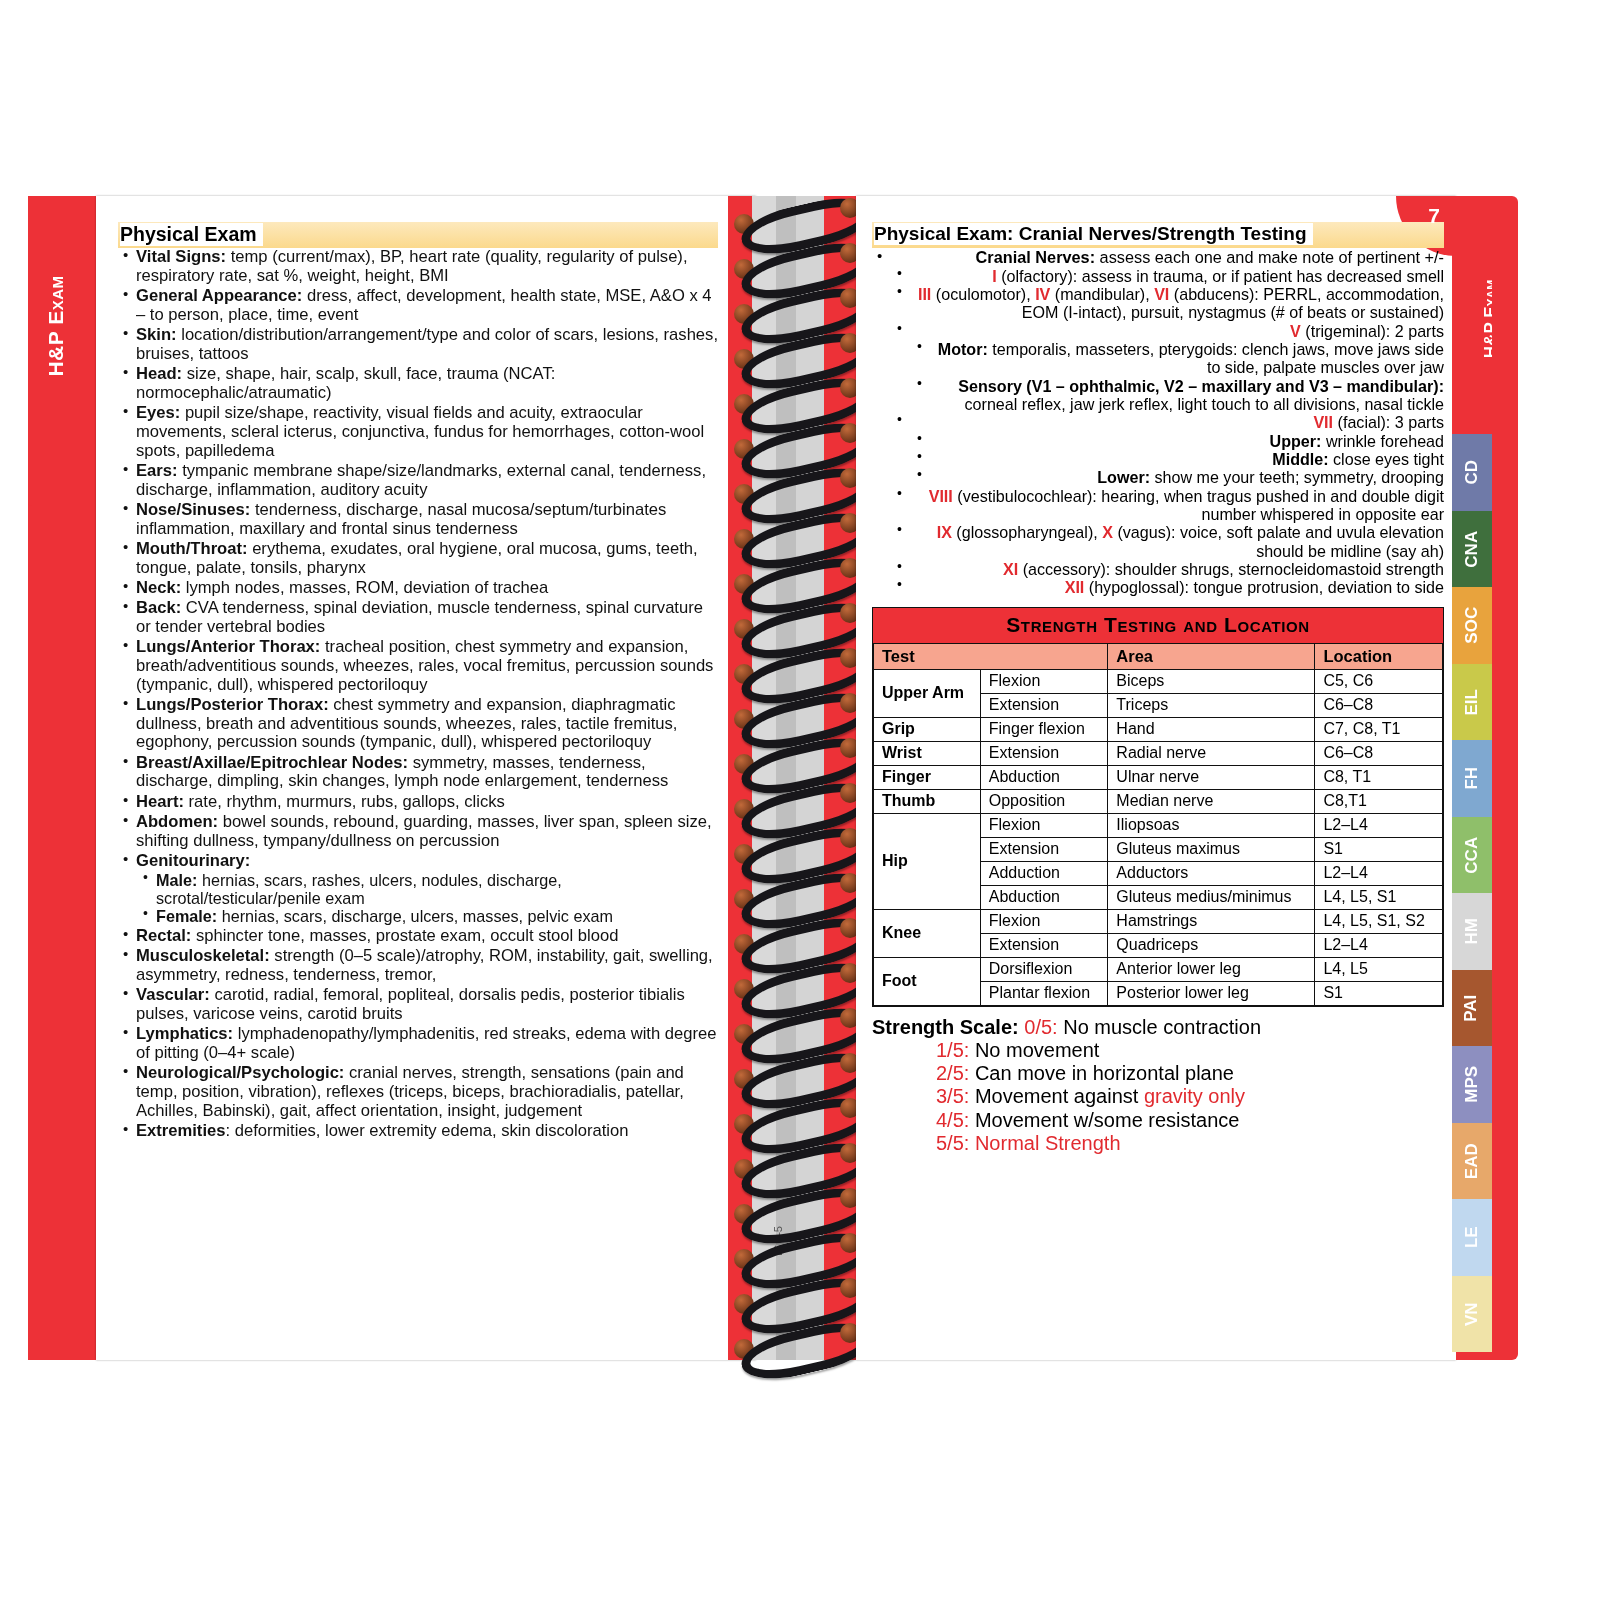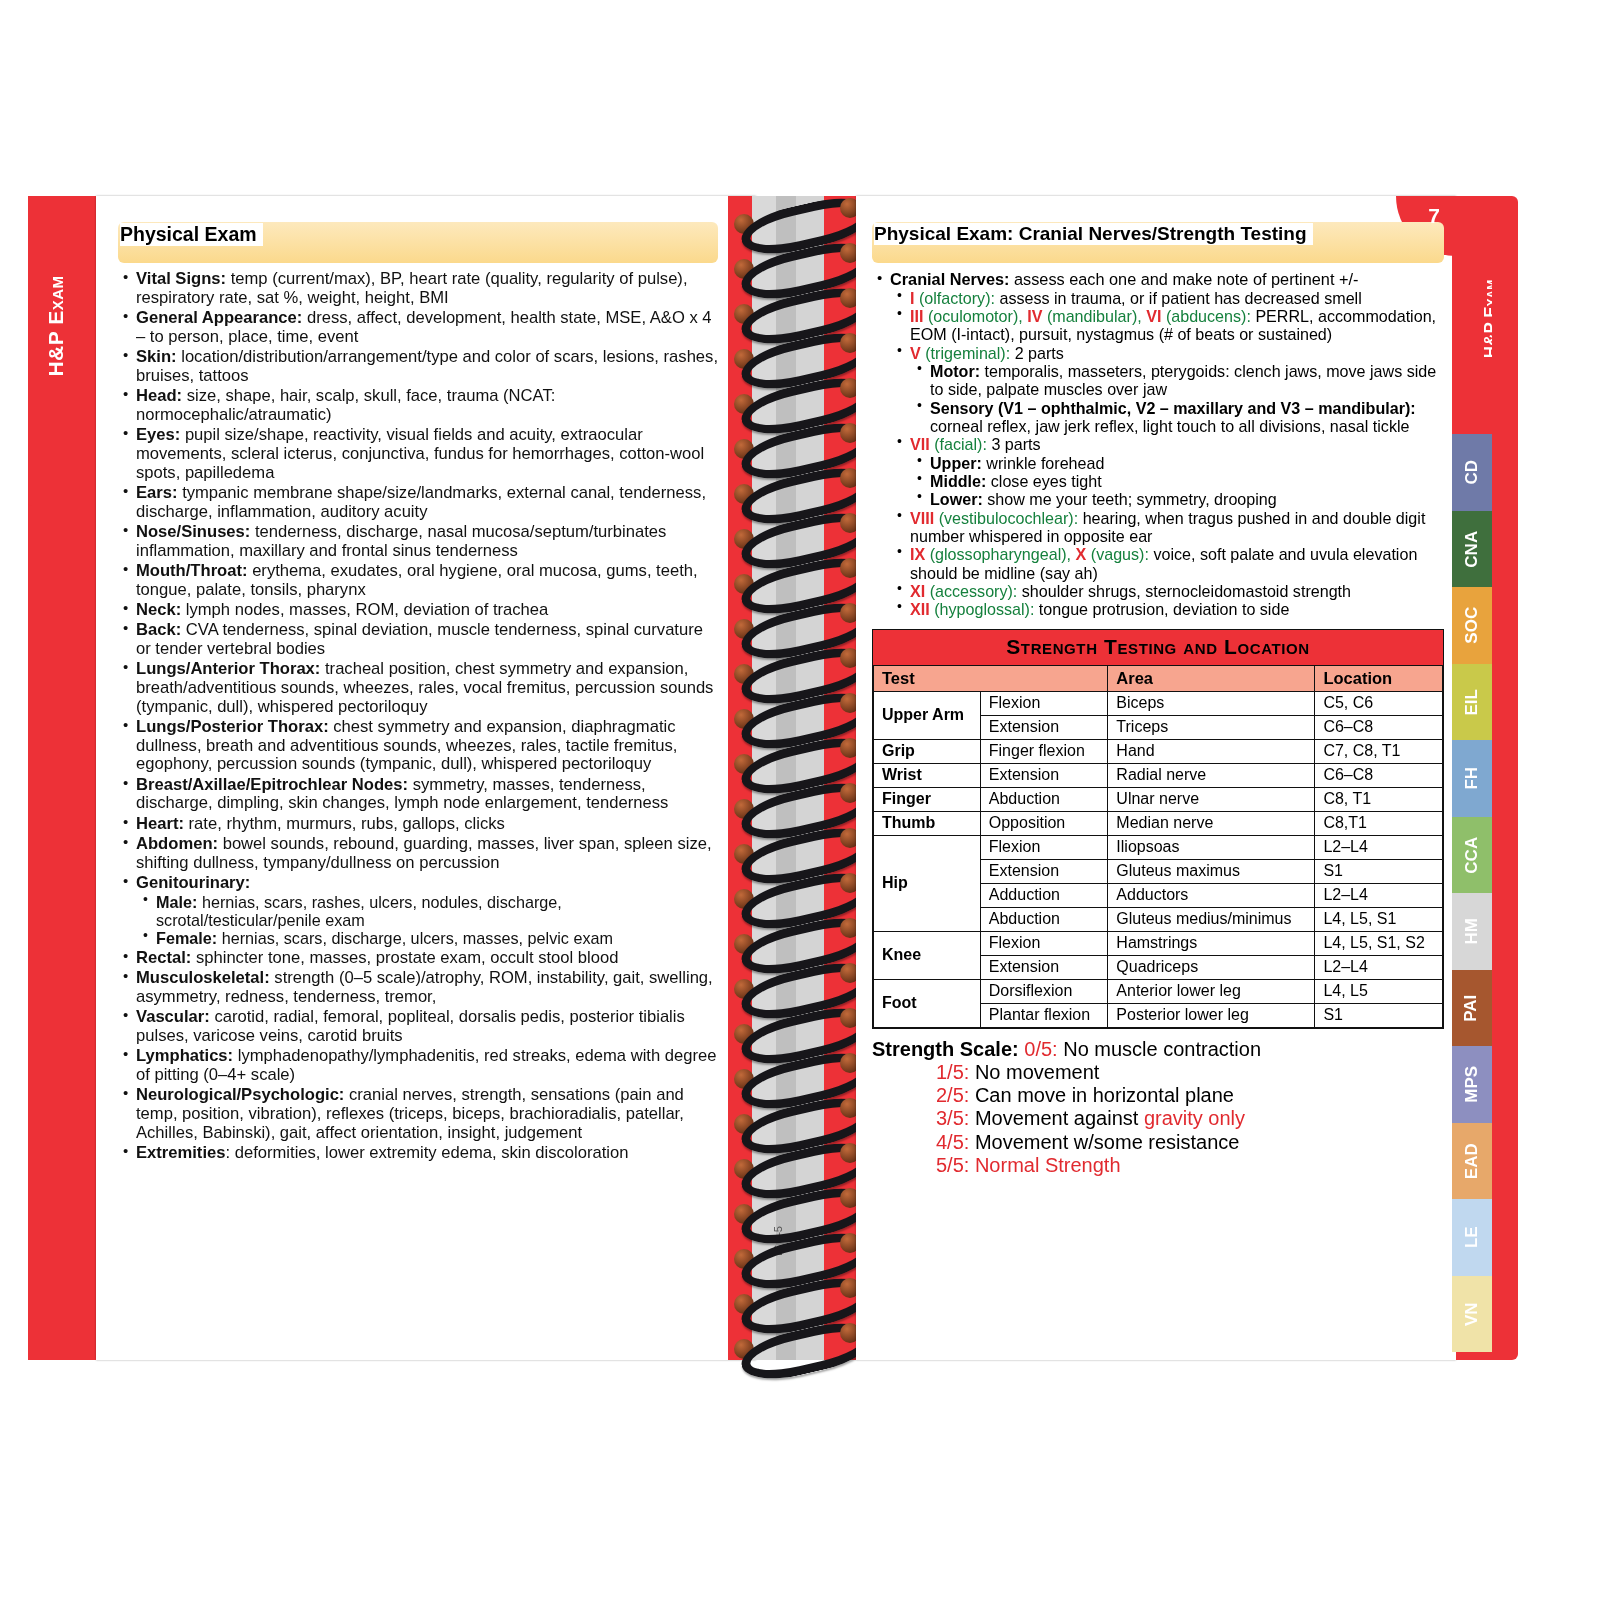--- a/index.html
+++ b/index.html
@@ -66,24 +66,23 @@
     font-variant: small-caps;
   }
   .lp-inner {
     position: absolute;
     left: 22px;
     top: 26px;
     width: 600px;
   }
   .header-bar {
     position: relative;
-    height: 41px;
+    height: 26px;
     background: linear-gradient(to bottom, #fde9bd, #fbd98c);
-    border-radius: 6px;
-    margin-bottom: 7px;
+    border-radius: 0;
   }
   .header-bar .htitle {
     position: absolute;
     left: 2px;
     top: 1px;
     font-weight: bold;
     font-size: 19.5px;
     color: #000;
     background: #fff;
     padding-right: 6px;
@@ -238,38 +237,38 @@
     line-height: 1;
     overflow: hidden;
   }
   .tab-chip span {
     display: inline-block;
     transform: rotate(-90deg);
     white-space: nowrap;
     transform-origin: center center;
   }
   .rp-header .htitle { font-size: 19px; }
-  ul.r1 { list-style: none; margin: 0; padding: 0; }
+  ul.r1 { list-style: none; margin: 0; padding: 0; text-align: right; }
   ul.r1 > li {
     position: relative;
     padding-left: 18px;
     font-size: 16.3px;
     line-height: 1.14;
     margin-bottom: 0.5px;
   }
   ul.r1 > li::before { content: "•"; position: absolute; left: 5px; top: -1px; font-size: 15px; }
   ul.r2 { list-style: none; margin: 0; padding: 0; }
   ul.r2 > li {
     position: relative;
     padding-left: 20px;
     font-size: 16.1px;
     line-height: 1.14;
   }
   ul.r2 > li::before { content: "•"; position: absolute; left: 7px; top: -1px; font-size: 14px; }
-  .red { color: #15803d; }
+  .red { color: #000000; }
   .redb { color: #e12a2f; font-weight: bold; }
   
   .tbl-wrap {
     margin-top: 10px;
     border: 1px solid #111;
   }
   .tbl-title {
     background: #ed3137;
     color: #000000;
     text-align: center;

